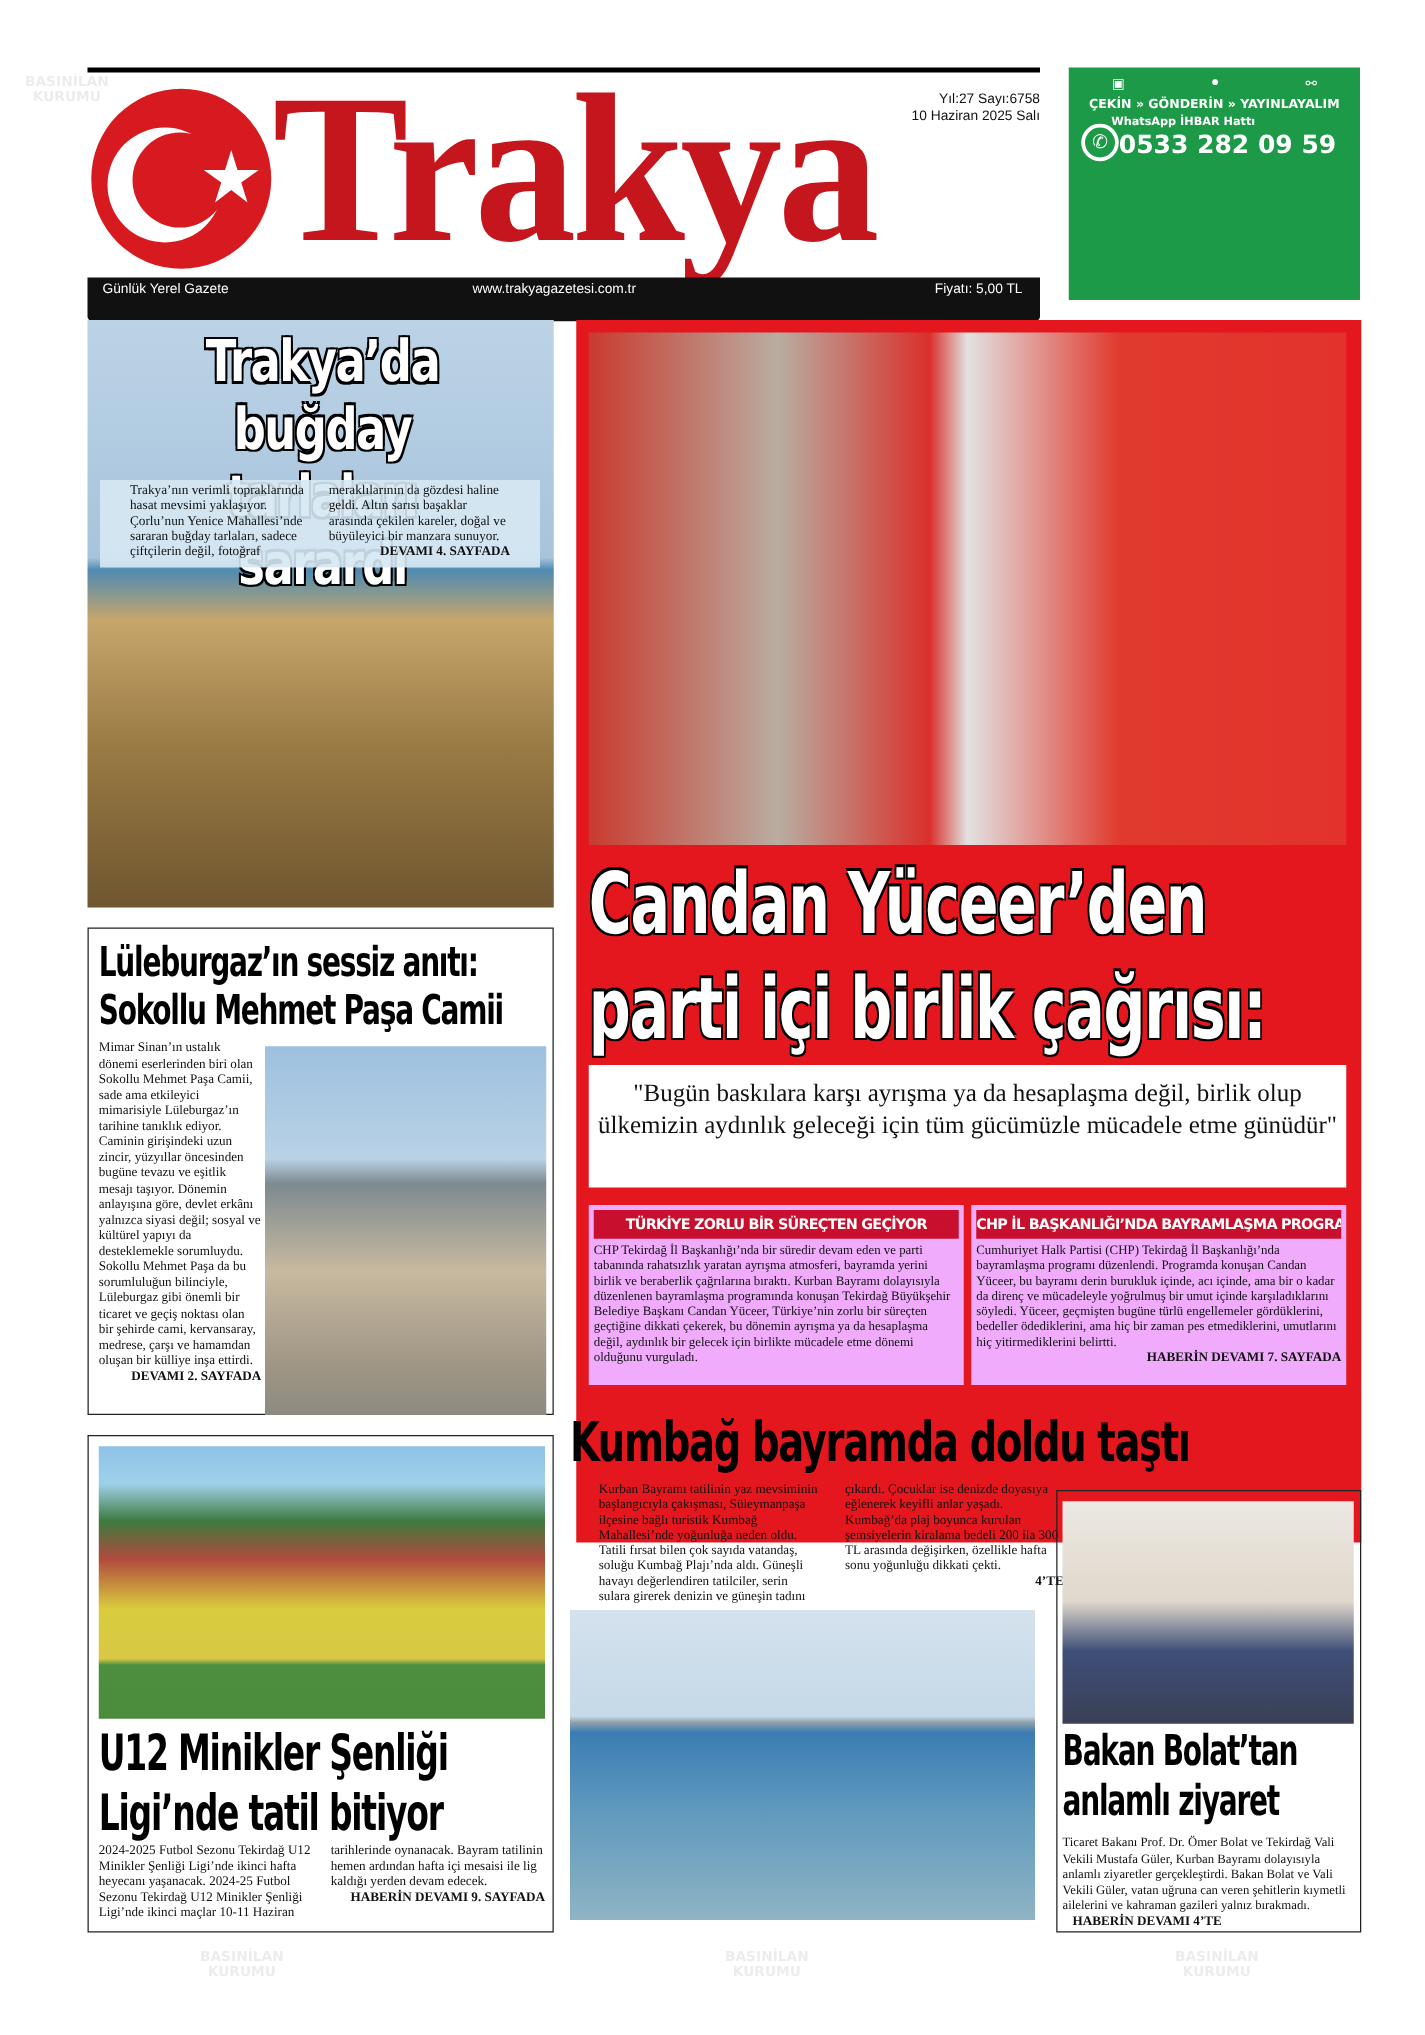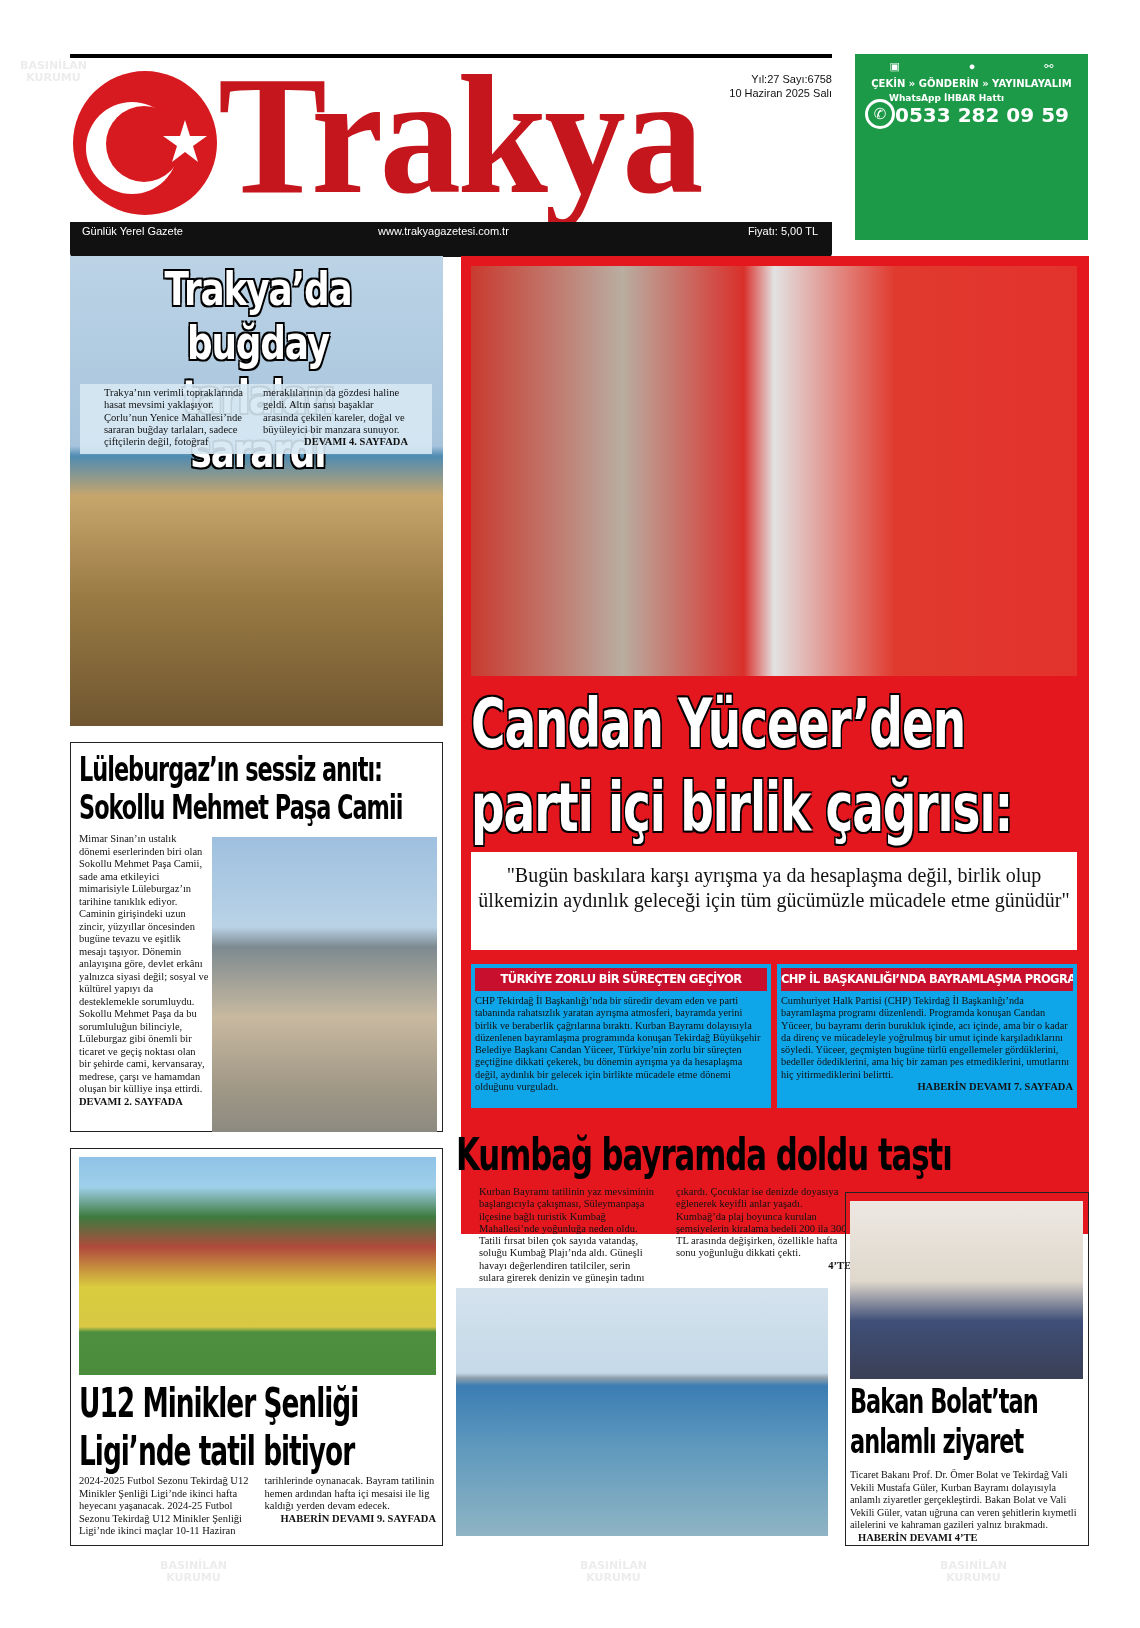--- a/index.html
+++ b/index.html
@@ -39,21 +39,21 @@
 #mosque .photo{left:141px;top:94px;width:225px;height:295px;background:linear-gradient(#9ec0df 0,#b9d2e6 90px,#7d8a90 110px,#c8b9a0 180px,#a19886 250px,#8c8a80 295px)}
 #football{left:70px;top:1148px;width:373px;height:398px;border:1px solid #222}
 #football .photo{left:8px;top:8px;width:357px;height:218px;background:linear-gradient(#8fc2e6 0,#9fd0ea 30px,#3d7a3e 60px,#b04a3d 90px,#d9cc3e 130px,#d8c845 170px,#4d8f3f 175px,#4a8c3c 218px)}
 #football .title{left:8px;top:230px;width:540px;font-size:40px;line-height:48px;color:#000;transform:scaleX(0.66)}
 #football .text{left:8px;top:326px;width:357px;font-size:10.5px;line-height:12.5px;column-count:2;column-gap:14px}
 
 #main{left:461px;top:256px;width:628px;height:978px;background:#e4171f}
 #main .photo{left:10px;top:10px;width:606px;height:410px;background:linear-gradient(90deg,#c93a2f 0,#b9ada1 25%,#d9302b 45%,#e2e2e2 50%,#e03a2e 70%,#e3322c 100%)}
 #main .headline{left:10px;top:426px;width:870px;color:#fff;font-size:68px;line-height:84px;text-shadow:2px 2px 0 #000,-2px -2px 0 #000,2px -2px 0 #000,-2px 2px 0 #000;transform:scaleX(0.69)}
 #main .quote{left:10px;top:596px;width:606px;height:98px;background:#fff;font-size:20px;line-height:25px;text-align:center;padding-top:11px}
-#main .sub{top:708px;width:300px;height:144px;background:#0ea5e9;padding:4px}
+#main .sub{top:708px;width:300px;height:144px;background:#f0abfc;padding:4px}
 #main .sub .hd{background:#c8102e;color:#fff;height:23px;font-family:"DejaVu Sans",sans-serif;font-weight:bold;font-size:11.5px;letter-spacing:-0.6px;text-align:center;line-height:23px;white-space:nowrap;overflow:hidden}
 #main .sub .tx{font-size:10.3px;line-height:12.3px;margin-top:4px}
 
 #kbHead{left:456px;top:1130px;width:900px;font-size:44px;line-height:50px;color:#000;transform:scaleX(0.7)}
 #kbText{left:479px;top:1186px;width:372px;font-size:10.5px;line-height:12.3px;column-count:2;column-gap:22px}
 #kbPhoto{left:456px;top:1288px;width:372px;height:248px;background:linear-gradient(#d4e2ed 0,#c5d9e8 85px,#8ea0ab 90px,#3b7db3 98px,#5f99bd 160px,#8fb4c4 248px)}
 
 #bolat{left:845px;top:1192px;width:244px;height:354px;border:1px solid #222}
 #bolat .photo{left:4px;top:8px;width:233px;height:178px;background:linear-gradient(#ece8e2 0,#e0d8cc 80px,#3f4f78 120px,#3a3f55 178px)}
 #bolat .title{left:4px;top:188px;width:360px;font-size:34px;line-height:40px;color:#000;transform:scaleX(0.66)}
@@ -104,21 +104,21 @@
   </div>
 </div>
 
 <div id="mosque" class="abs">
   <div class="abs title cond">
     <div>Lüleburgaz’ın sessiz anıtı:</div>
     <div>Sokollu Mehmet Paşa Camii</div>
   </div>
   <div class="abs text">
     <span>Mimar Sinan’ın ustalık dönemi eserlerinden biri olan Sokollu Mehmet Paşa Camii, sade ama etkileyici mimarisiyle Lüleburgaz’ın tarihine tanıklık ediyor. Caminin girişindeki uzun zincir, yüzyıllar öncesinden bugüne tevazu ve eşitlik mesajı taşıyor. Dönemin anlayışına göre, devlet erkânı yalnızca siyasi değil; sosyal ve kültürel yapıyı da desteklemekle sorumluydu. Sokollu Mehmet Paşa da bu sorumluluğun bilinciyle, Lüleburgaz gibi önemli bir ticaret ve geçiş noktası olan bir şehirde cami, kervansaray, medrese, çarşı ve hamamdan oluşan bir külliye inşa ettirdi.</span>
-    <div class="more" style="text-align:left">DEVAMI 2. SAYFADA</div>
+    <div class="more" style="text-align:right">DEVAMI 2. SAYFADA</div>
   </div>
   <div class="abs photo"></div>
 </div>
 
 <div id="football" class="abs">
   <div class="abs photo"></div>
   <div class="abs title cond">
     <div>U12 Minikler Şenliği</div>
     <div>Ligi’nde tatil bitiyor</div>
   </div>

